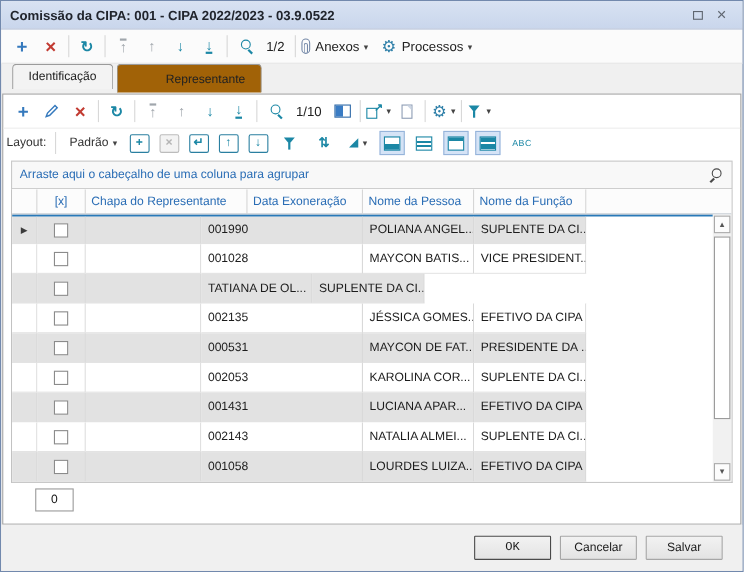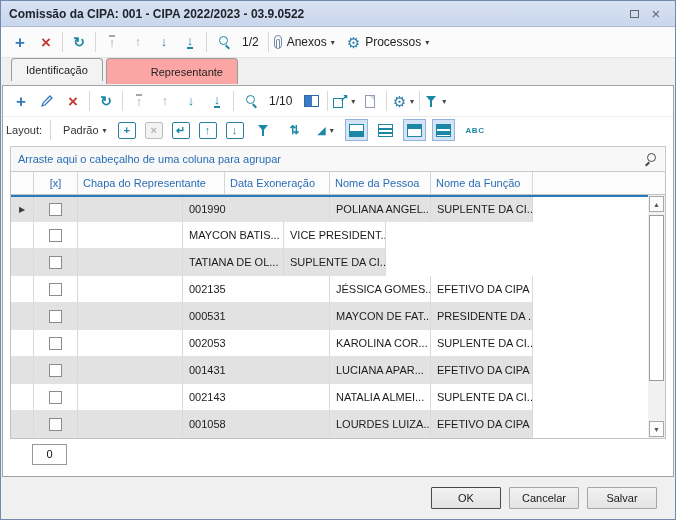--- a/index.html
+++ b/index.html
@@ -68,21 +68,21 @@
   
   .funnel { position:relative; width:12px; height:13px; display:inline-block; color:#1b87a5; }
   .funnel::before { content:""; position:absolute; top:1px; left:0;
     border-left:5px solid transparent; border-right:5px solid transparent; border-top:6px solid currentColor; }
   .funnel::after { content:""; position:absolute; top:6px; left:4px; width:2px; height:6px; background:currentColor; }
   
   .tabbar { position:absolute; top:57px; left:0; right:0; height:27px;
     display:flex; padding-left:10px; gap:3px; }
   .tab { height:23px; padding:0 14px; display:flex; align-items:center; font-size:11px; color:#222;
     background:#f3f3f3; border:1px solid #9b9b9b; border-bottom:none; border-radius:4px 4px 0 0; }
-  .tab.active { background:#fca5a5; height:26px; position:relative; z-index:3;padding-left:44px; }
+  .tab.active { background:#a16207; height:26px; position:relative; z-index:3;padding-left:44px; }
   
   .panel { position:absolute; top:84px; left:1px; right:1px; bottom:42px;
     background:#fff; border:1px solid #a3a3a3; }
   .gtoolbar { height:30px; display:flex; align-items:center; padding-left:5px; }
   .layoutbar { height:27px; display:flex; align-items:center; padding-left:3px; gap:5px; border-top:1px solid #ededed; }
   .layout-label { font-size:11px; color:#333; }
   .layout-preset { font-size:11px; color:#333; display:flex; align-items:center; margin:0 4px; }
   .lsq { width:18px; height:17px; border:1px solid #2a7fa0; border-radius:2px; background:#fff;
     display:flex; align-items:center; justify-content:center; margin:0 2px;
     font-size:11px; line-height:1; color:#1b87a5; font-weight:bold; }
@@ -90,21 +90,21 @@
   .ic-compress { font-size:12px; color:#1b87a5; font-weight:bold; }
   .ic-ramp { font-size:11px; color:#1b87a5; line-height:1; }
   .tgl { width:23px; height:22px; display:flex; align-items:center; justify-content:center;
     border:1px solid transparent; margin-left:1px; }
   .tgl.on { background:#d5e3f6; border-color:#96b4da; }
   .tgi { width:15px; height:13px; border:1.6px solid #1b87a5; }
   .tgi.b-bottom { background:linear-gradient(to bottom,#fff 0 55%,#1b87a5 55%); }
   .tgi.b-lines  { background:linear-gradient(to bottom,#fff 0 25%,#1b87a5 25% 45%,#fff 45% 60%,#1b87a5 60% 80%,#fff 80%); }
   .tgi.b-top    { background:linear-gradient(to bottom,#1b87a5 0 32%,#fff 32%); }
   .tgi.b-bars   { background:linear-gradient(to bottom,#1b87a5 0 40%,#fff 40% 55%,#1b87a5 55% 95%,#fff 95%); }
-  .abc { font-size:8px; font-weight:bold; color:#1b87a5; letter-spacing:.5px; margin-left:6px; }
+  .abc { font-size:8px; font-weight:normal; color:#1b87a5; letter-spacing:.5px; margin-left:6px; }
   
   .groupbar { margin:3px 7px 0 7px; height:26px; border:1px solid #c9c9c9; background:#f8f8f8;
     display:flex; align-items:center; padding:0 7px; }
   .groupbar .hint { font-size:11px; color:#2a6db5; flex:1; }
   
   .gridwrap { position:relative; margin:0 7px; height:267px; background:#fff;
     border:1px solid #c2c2c2; border-top:none; overflow:hidden; }
   .ghead { display:flex; height:23px; background:#fcfcfc; }
   .hcell { border-right:1px solid #d6d6d6; border-bottom:1px solid #bcc4cc; color:#2a6db5;
     font-size:11px; display:flex; align-items:center; padding:0 5px; white-space:nowrap; overflow:hidden; }
@@ -137,21 +137,21 @@
   
   .gfooter { height:30px; display:flex; align-items:center; }
   .countbox { margin-left:29px; width:35px; height:21px; border:1px solid #9a9a9a; background:#fff;
     font-size:11px; display:flex; align-items:center; justify-content:center; color:#111; }
   
   .btnbar { position:absolute; left:0; right:0; bottom:0; height:42px; background:#f0f0f0;
     display:flex; align-items:center; justify-content:flex-end; gap:8px; padding-right:18px; }
   .btn { width:70px; height:22px; background:linear-gradient(#f2f2f2,#e3e3e3); border:1px solid #a6a6a6;
     font-size:11px; color:#1a1a1a; display:flex; align-items:center; justify-content:center;
     font-family:"Liberation Sans",sans-serif; border-radius:1px; }
-  .btn.focused { border-color:#4a4a4a; }
+  .btn.focused { border-color:#4a4a4a;font-family:Liberation Mono, monospace; }
 </style>
 </head>
 <body>
 
 <div class="dialog">
 
   <div class="titlebar">
     <span class="title">Comissão da CIPA: 001 - CIPA 2022/2023 - 03.9.0522</span>
     <span class="wbtn">
         <span class="maxbox"></span>
@@ -349,20 +349,21 @@
           </div>
 
           <div class="grow">
             <div class="cell c-sel">
               <span class="rind">▶</span>
             </div>
             <div class="cell c-chk">
               <span class="cb"></span>
             </div>
             <div class="cell c-exo"></div>
+            <div class="cell c-chapa">001028</div>
             <div class="cell c-pessoa">MAYCON BATIS...</div>
             <div class="cell c-funcao">VICE PRESIDENT...</div>
             <div class="cell c-fill"></div>
           </div>
 
           <div class="grow">
             <div class="cell c-sel">
               <span class="rind">▶</span>
             </div>
             <div class="cell c-chk">

